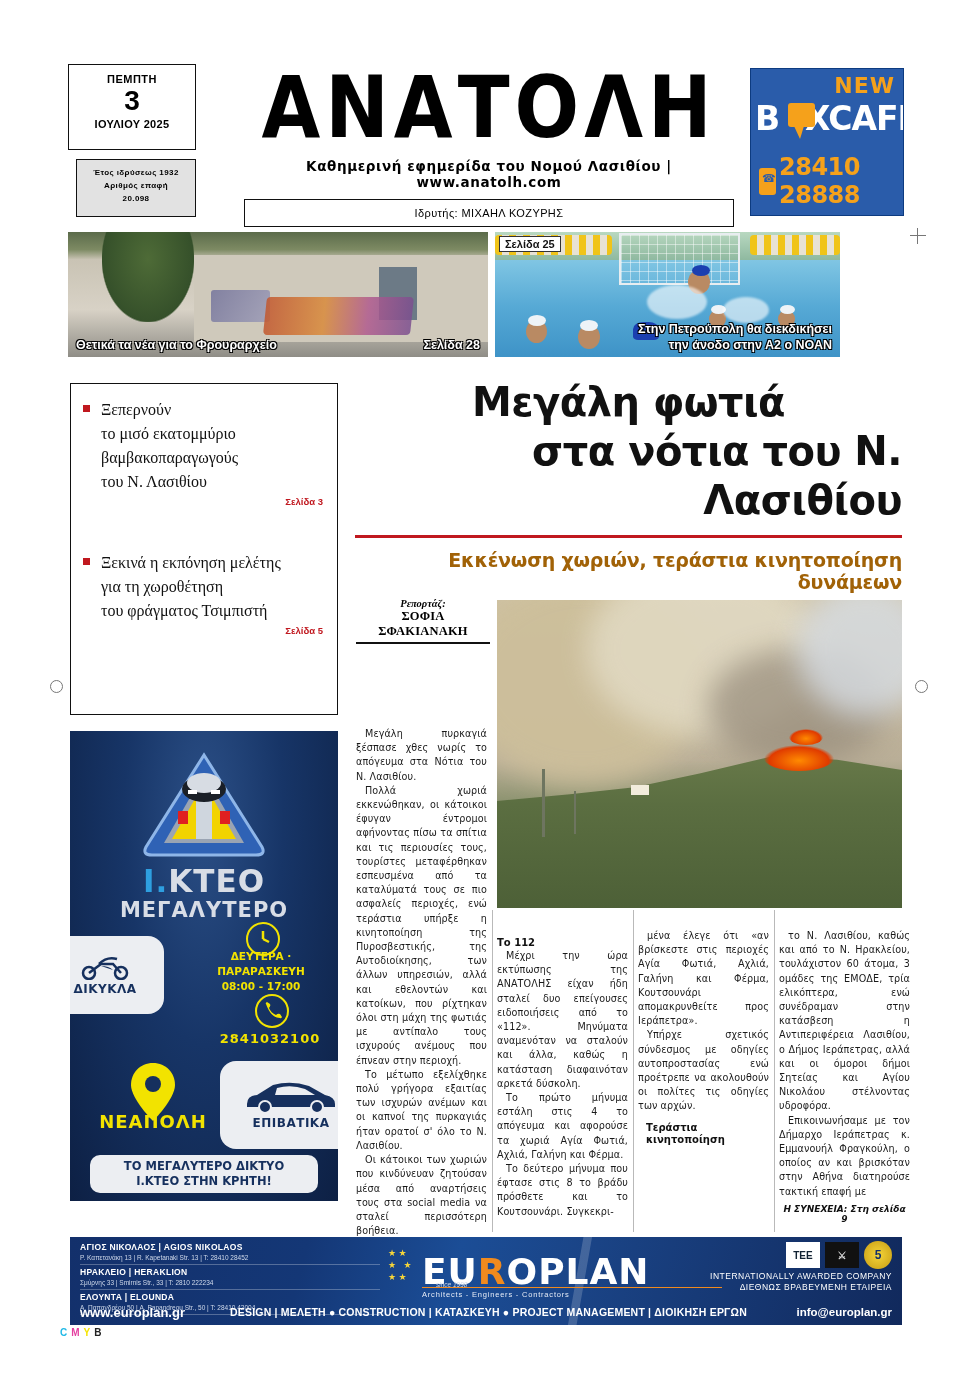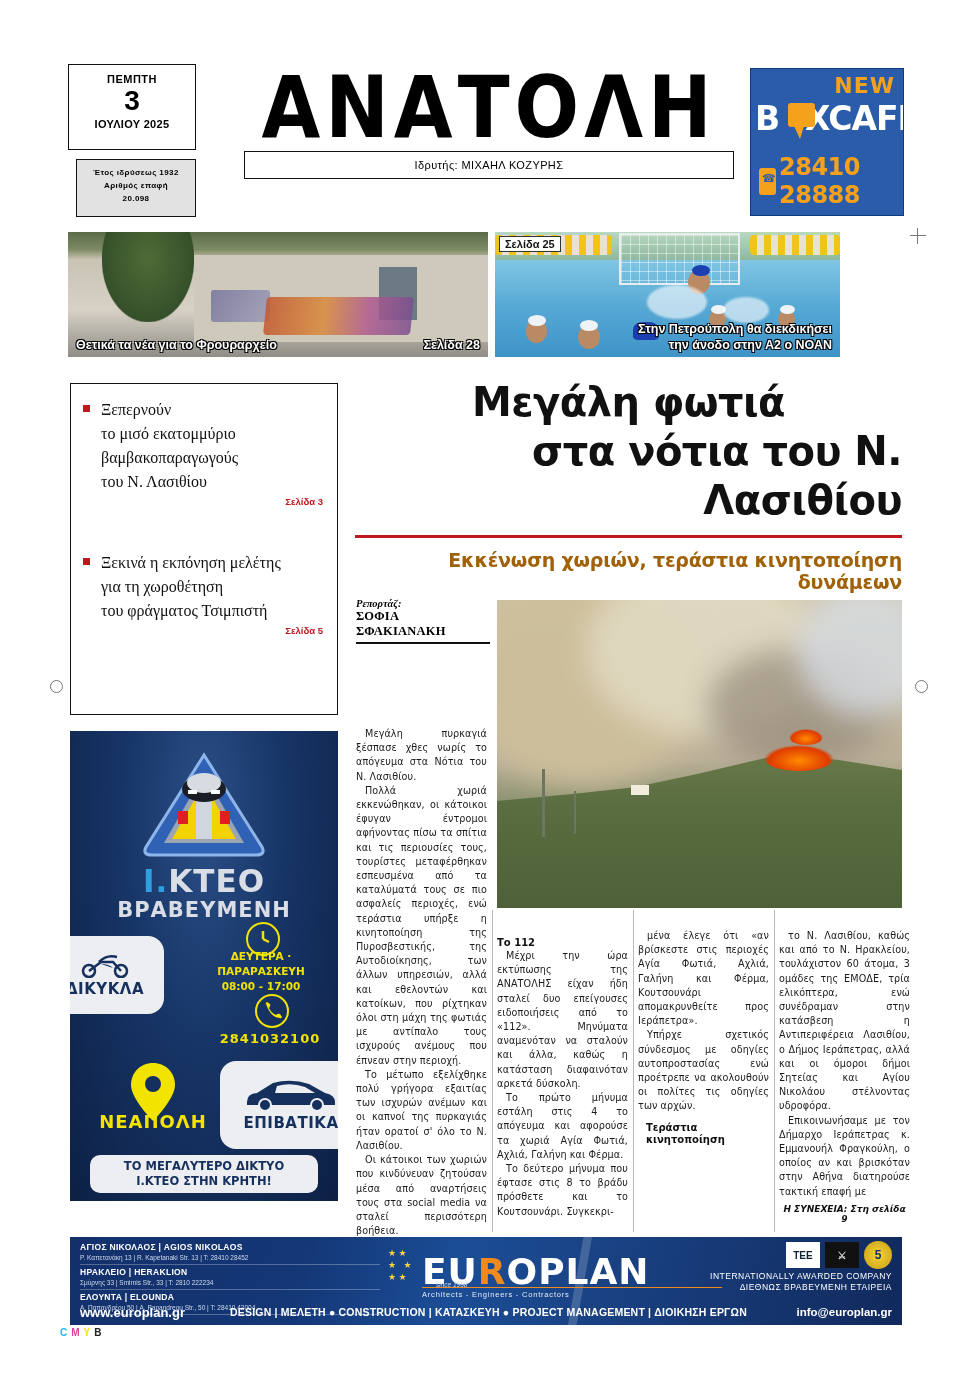--- a/index.html
+++ b/index.html
@@ -175,21 +175,21 @@
     position:absolute;background:#eceef2;border-radius:14px;color:#16305e;
     display:flex;flex-direction:column;align-items:center;justify-content:center;
     font-weight:bold;font-family:"DejaVu Sans",sans-serif;
   }
   .pill-moto{left:-24px;top:205px;width:118px;height:78px;border-radius:0 16px 16px 0;}
   .pill-car{left:150px;top:330px;width:142px;height:88px;border-radius:16px 0 0 16px;}
   .pill-bottom{
     left:20px;top:424px;width:228px;height:38px;border-radius:10px;
     font-size:11.5px;line-height:15px;text-align:center;
   }
-  .pill .label{font-size:15px;letter-spacing:.5px;margin-top:2px;}
+  .pill .label{font-size:12px;letter-spacing:.5px;margin-top:2px;}
   .kteo-hours{
     position:absolute;left:118px;top:218px;width:146px;text-align:center;color:#f2e300;
     font-weight:bold;font-size:10.5px;line-height:15px;font-family:"DejaVu Sans",sans-serif;
   }
   .kteo-phone{
     position:absolute;left:140px;top:300px;width:120px;text-align:center;color:#f2e300;
     font-weight:bold;font-size:13px;letter-spacing:1px;font-family:"DejaVu Sans",sans-serif;
   }
   .kteo-city{
     position:absolute;left:18px;top:380px;width:130px;text-align:center;color:#f2e300;
@@ -214,21 +214,21 @@
     position:absolute;left:497px;top:600px;width:405px;height:308px;overflow:hidden;
     background:linear-gradient(180deg,#cfc3a6 0%,#c4b79d 30%,#b9ae97 52%,#7e8a63 70%,#5c6f45 100%);
   }
   .smoke{position:absolute;border-radius:50%;filter:blur(14px);}
   .flame{position:absolute;background:radial-gradient(ellipse at 50% 60%,#ff8a00,#e03b00 60%,transparent 72%);border-radius:50%;}
   .ridge{position:absolute;left:0;bottom:0;width:100%;height:56%;
     background:linear-gradient(180deg,#6c7d4c 0%,#5b6e41 40%,#4d6037 100%);
     clip-path:polygon(0 38%,18% 34%,34% 30%,50% 22%,68% 12%,84% 14%,100% 20%,100% 100%,0 100%);}
   .tower{position:absolute;background:#6e7560;}
 
-  .byline{position:absolute;left:356px;top:598px;width:134px;}
+  .byline{position:absolute;left:356px;top:598px;width:134px;text-align:center;}
   .byline .rep{font-family:"Liberation Serif",serif;font-size:10.5px;font-weight:bold;font-style:italic;}
   .byline .name{font-family:"Liberation Serif",serif;font-size:12.5px;font-weight:bold;letter-spacing:.2px;}
   .byline-rule{border-bottom:2px solid #111;margin-top:3px;}
 
   .colwrap{position:absolute;left:356px;top:640px;width:548px;height:592px;}
   .col{position:absolute;top:0;width:131px;font-family:"DejaVu Sans",sans-serif;margin-top:19px;}
   .col p{
     margin:0;font-size:9.6px;line-height:14.2px;text-align:justify;text-indent:9px;color:#1a1a1a;
     letter-spacing:.1px;
   }
@@ -290,20 +290,21 @@
     </div>
 
     <div class="issuebox">
       <div>Έτος ιδρύσεως 1932</div>
       <div>Αριθμός επαφή</div>
       <div>20.098</div>
     </div>
 
     <div class="masthead">
       <h1 class="logo">ΑΝΑΤΟΛΗ</h1>
+      <div class="tagline">Καθημερινή εφημερίδα του Νομού Λασιθίου | www.anatolh.com</div>
       <div class="founderbox">Ιδρυτής: ΜΙΧΑΗΛ ΚΟΖΥΡΗΣ</div>
     </div>
   </div>
 
   <div class="boxcafe">
     <div class="bc-new">NEW</div>
     <div class="bc-word">
       <span>B</span><span style="visibility:hidden">O</span><span>XCAFE</span>
     </div>
     <div class="bc-bubble"></div>
@@ -384,21 +385,21 @@
       <rect x="80" y="62" width="10" height="13" fill="#e02020"></rect>
       <ellipse cx="64" cy="40" rx="22" ry="13" fill="#1a1f27"></ellipse>
       <ellipse cx="64" cy="34" rx="17" ry="10" fill="#d7dce3"></ellipse>
       <rect x="48" y="41" width="9" height="4" fill="#fff"></rect>
       <rect x="71" y="41" width="9" height="4" fill="#fff"></rect>
     </svg>
 
     <div class="kteo-logo">
       <span class="i">Ι.</span><span class="k">ΚΤΕΟ</span>
     </div>
-    <div class="kteo-sub">ΒΡΑΒΕΥΜΕΝΗ</div>
+    <div class="kteo-sub">ΜΕΓΑΛΥΤΕΡΟ</div>
 
     <div class="pill pill-moto">
       <svg width="52" height="26" viewBox="0 0 52 26">
         <circle cx="10" cy="19" r="6" fill="none" stroke="#16305e" stroke-width="2.5"></circle>
         <circle cx="42" cy="19" r="6" fill="none" stroke="#16305e" stroke-width="2.5"></circle>
         <path d="M10 19 L22 10 L34 10 L42 19" fill="none" stroke="#16305e" stroke-width="2.5"></path>
         <path d="M20 10 Q28 2 38 5" fill="none" stroke="#16305e" stroke-width="2.5"></path>
         <path d="M22 12 Q30 12 34 16" fill="#16305e"></path>
       </svg>
       <div class="label">ΔΙΚΥΚΛΑ</div>

